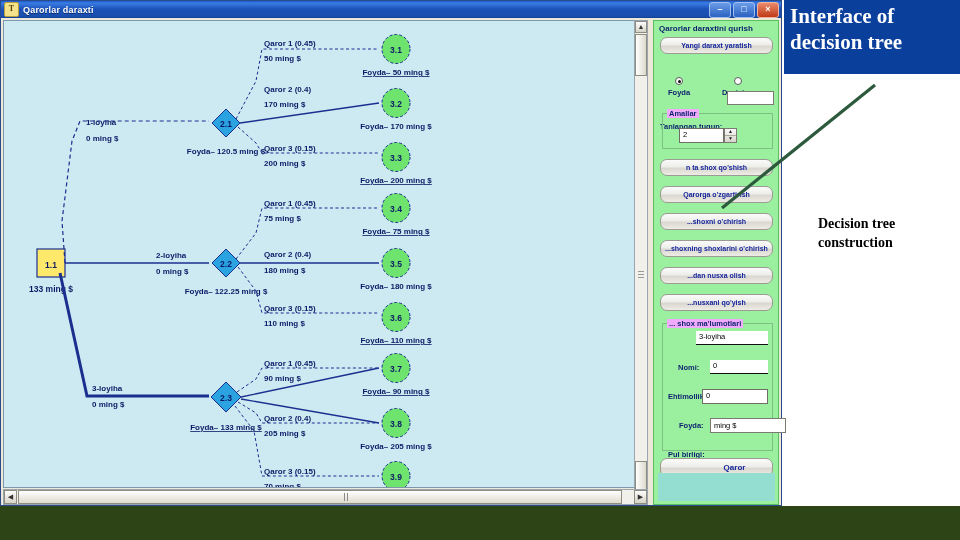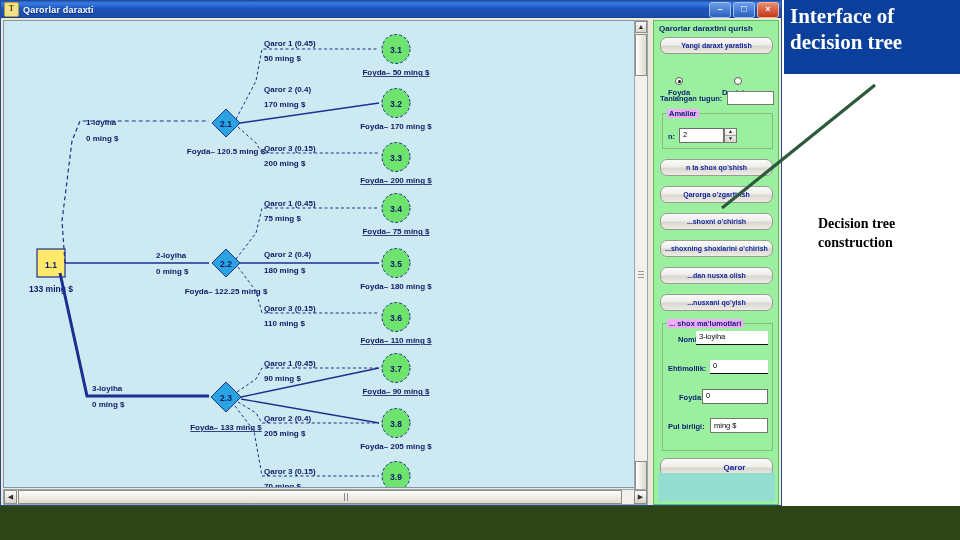--- a/index.html
+++ b/index.html
@@ -75,21 +75,21 @@
        background:linear-gradient(180deg,#fbfbfb 0%,#ededea 45%,#d9d7cf 55%,#eeece6 100%);
        color:#14249c;font-size:7px;font-weight:bold;text-align:center;line-height:15px;
        white-space:nowrap;overflow:hidden;}
   .radio-row{position:absolute;left:6px;top:56px;width:115px;height:12px;}
   .radio{position:absolute;display:flex;align-items:center;gap:3px;font-size:7.5px;
          color:#0b1f6e;font-weight:bold;flex-direction:column;}
   .radio .dot{width:8px;height:8px;border-radius:50%;border:1px solid #5a5a5a;
          background:#ffffff;box-sizing:border-box;position:relative;}
   .radio.on .dot:after{content:"";position:absolute;left:1.5px;top:1.5px;width:3px;height:3px;
          border-radius:50%;background:#111;}
-  .lbl{position:absolute;font-size:7.5px;color:#0b1f6e;font-weight:bold;white-space:nowrap;}
+  .lbl{position:absolute;font-size:7.5px;color:#0b1f6e;font-weight:bold;white-space:nowrap;margin-top:28px;}
   .combo{position:absolute;background:#ffffff;border:1px solid #7a7a72;box-sizing:border-box;
          font-size:7.5px;color:#000;line-height:12px;padding-left:3px;}
   .group{position:absolute;border:1px solid #7fbf84;box-sizing:border-box;}
   .group-lbl{position:absolute;background:#f0abfc;font-size:7.5px;font-weight:bold;
          color:#0b1f6e;padding:0 2px;white-space:nowrap;}
   .tfield{position:absolute;background:#ffffff;border:1px solid #6f6f68;box-sizing:border-box;
          font-size:7.5px;color:#000;line-height:12px;padding-left:3px;}
   .tfield.flat{border:none;border-bottom:1px solid #111;background:#fff;}
   .spin{position:absolute;width:13px;border:1px solid #7a7a72;box-sizing:border-box;
         background:linear-gradient(180deg,#fafafa,#d8d5cb);}
@@ -297,21 +297,21 @@
       <div class="lbl" style="left:24px;top:314px;">Nomi:</div>
       <div class="tfield flat" style="left:42px;top:310px;width:72px;height:14px;">3-loyiha</div>
 
       <div class="lbl" style="left:14px;top:343px;">Ehtimollik:</div>
       <div class="tfield flat" style="left:56px;top:339px;width:58px;height:14px;">0</div>
 
       <div class="lbl" style="left:14px;top:372px;padding-left:11px;">Foyda:</div>
       <div class="tfield" style="left:48px;top:368px;width:66px;height:15px;">0</div>
 
       <div class="lbl" style="left:14px;top:401px;">Pul birligi:</div>
-      <div class="combo" style="left:56px;top:397px;width:58px;height:15px;line-height:14px;">ming $</div>
+      <div class="combo" style="left:56px;top:397px;width:76px;height:15px;line-height:14px;">ming $</div>
 
       <div class="btn" style="top:437px;height:19px;line-height:17px;font-size:8px;padding-left:36px;">Qaror</div>
 
       <div class="panel-foot"></div>
     </div>
   </div>
 
   <div class="hdr-banner"></div>
   <div class="hdr-text">
     <div>Interface of</div>

